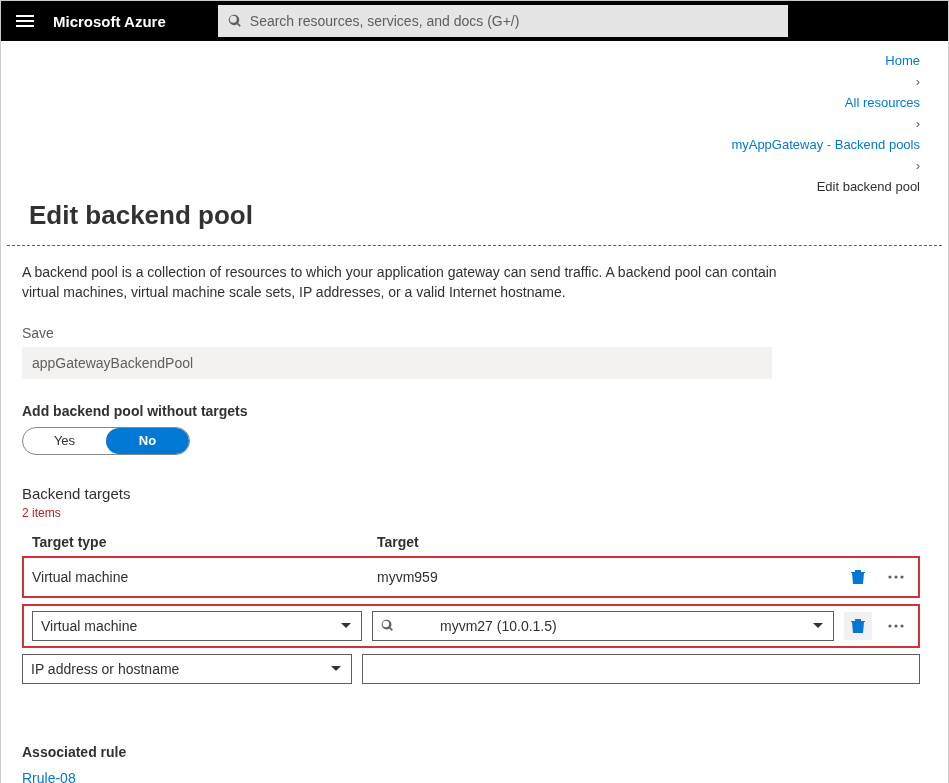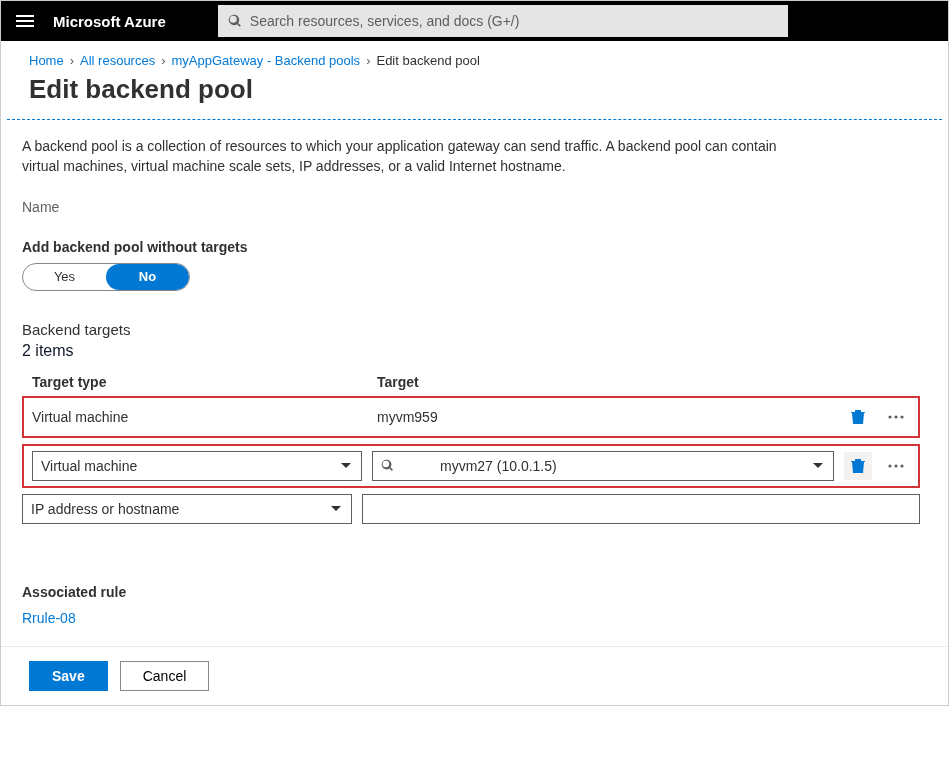--- a/index.html
+++ b/index.html
@@ -3,36 +3,36 @@
 <meta charset="utf-8">
 <style>
   * { box-sizing: border-box; margin: 0; padding: 0; }
   body { font-family: "Segoe UI", Arial, sans-serif; font-size: 14px; color: #323130; background: #fff; width: 949px; border: 1px solid #ccc; }
   .topbar { height: 40px; background: #000; display: flex; align-items: center; gap: 12px; padding: 0 8px; }
   .hamburger { width: 32px; height: 32px; display: flex; align-items: center; justify-content: center; cursor: pointer; }
   .hamburger svg { fill: #fff; }
   .brand { color: #fff; font-weight: 600; font-size: 15px; flex: 0 0 auto; padding-right: 40px; }
   .searchbox { flex: 1; background: #e5e5e5; height: 32px; display: flex; align-items: center; padding: 0 10px; color: #605e5c; gap: 8px; max-width: 570px; margin-right: 10px;}
   .searchbox svg { fill: #605e5c; }
-  .breadcrumbs { padding: 12px 28px 4px 28px; font-size: 13px; display: flex; align-items: flex-end; gap: 6px; flex-wrap: wrap; }
+  .breadcrumbs { padding: 12px 28px 4px 28px; font-size: 13px; display: flex; align-items: flex-end; gap: 6px; flex-wrap: wrap; flex-direction: column; }
   .breadcrumbs a { color: #0078d4; text-decoration: none; cursor: pointer; }
   .bc-sep { color: #605e5c; }
   .bc-cur { color: #323130; }
   .page-title { font-size: 26px; font-weight: 600; padding: 2px 28px 14px 28px; }
   .dashed-sep { border-top: 1px dashed #0078d4; margin: 0 6px; }
   .content { padding: 16px 28px 20px 21px; }
   .desc { color: #323130; font-size: 14px; line-height: 1.45; max-width: 760px; }
   .field-label { color: #605e5c; font-size: 14px; margin-top: 22px; }
   .readonly-input { width: 750px; height: 32px; background: #f3f2f1; color: #605e5c; border: none; padding: 0 10px; margin-top: 6px; font-size: 14px; }
   .toggle-label { font-weight: 600; margin-top: 24px; font-size: 14px; }
   .toggle { margin-top: 8px; width: 168px; height: 28px; border: 1px solid #8a8886; border-radius: 14px; display: flex; align-items: center; overflow: hidden; cursor: pointer; }
   .toggle .opt { flex: 1; text-align: center; font-size: 13px; line-height: 26px; }
   .toggle .opt.sel { background: #0078d4; color: #fff; border-radius: 13px; font-weight: 600; }
   .section-h { font-size: 15px; margin-top: 30px; }
-  .items-count { font-size: 16px; margin-top: 4px; color: #0f172a; }
+  .items-count { font-size: 12px; margin-top: 4px; color: #b91c1c; }
   .targets-head { display: flex; margin-top: 14px; font-weight: 600; font-size: 14px; padding: 0 10px; }
   .col-a { width: 345px; }
   .col-b { flex: 1; }
   .target-row { display: flex; align-items: center; margin-top: 6px; gap: 10px; }
   .hl-row { border: 2px solid #d13438; padding: 5px 8px; }
   .static-cell-a { width: 335px; font-size: 14px; }
   .static-cell-b { flex: 1; font-size: 14px; }
   .dd { height: 30px; border: 1px solid #605e5c; display: flex; align-items: center; padding: 0 8px; font-size: 14px; background: #fff; cursor: pointer; justify-content: space-between; }
   .dd-a { width: 330px; }
   .dd-b { flex: 1; gap: 40px; }
@@ -78,21 +78,22 @@
   <span class="bc-sep">›</span>
   <span class="bc-cur">Edit backend pool</span>
 </div>
 
 <h1 class="page-title">Edit backend pool</h1>
 <div class="dashed-sep"></div>
 
 <div class="content">
   <p class="desc">A backend pool is a collection of resources to which your application gateway can send traffic. A backend pool can contain virtual machines, virtual machine scale sets, IP addresses, or a valid Internet hostname.</p>
 
-  <div class="field-label">Name</div>
+  <div class="field-label">Save</div>
+  <input class="readonly-input" readonly="" value="appGatewayBackendPool" style="">
 
   <div class="toggle-label">Add backend pool without targets</div>
   <div class="toggle">
     <div class="opt">Yes</div>
     <div class="opt sel">No</div>
   </div>
 
   <div class="section-h">Backend targets</div>
   <div class="items-count">2 items</div>
 

